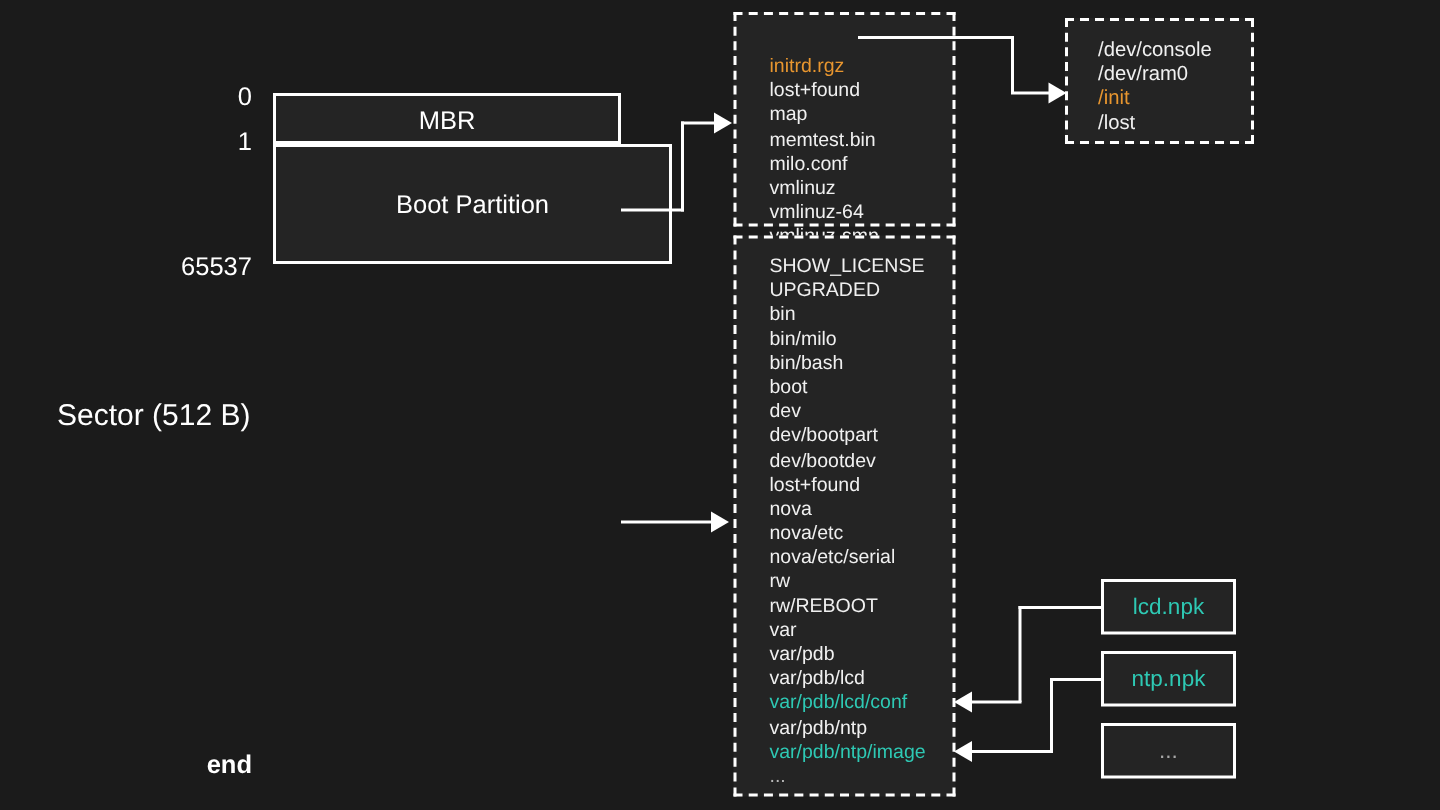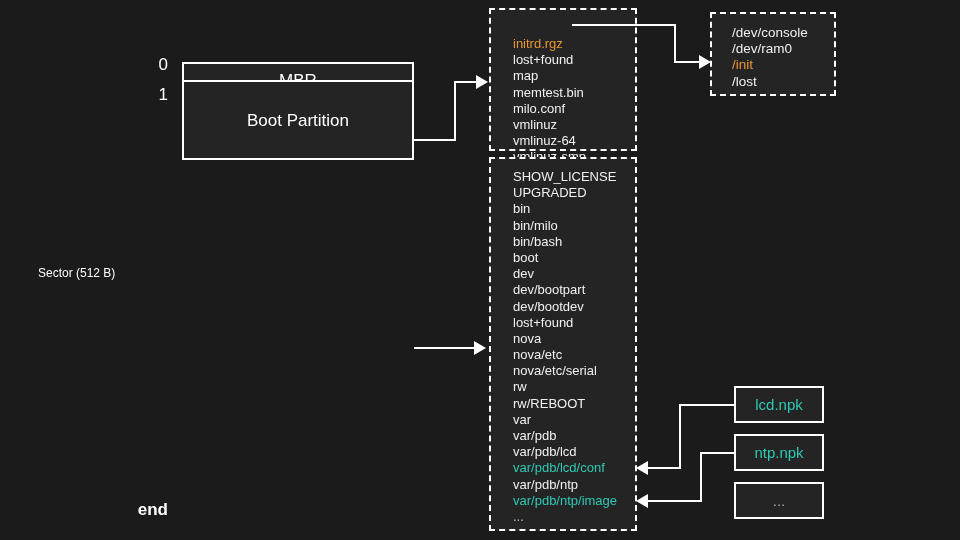--- a/index.html
+++ b/index.html
@@ -33,21 +33,21 @@
   }
   .sector-tick {
     position: absolute;
     text-align: right;
     font-size: 17px;
     color: #ffffff;
     white-space: nowrap;
   }
   .sector-caption {
     position: absolute;
-    font-size: 12px;
+    font-size: 20px;
     color: #ffffff;
     white-space: nowrap;
   }
 
   
   .dashed-panel {
     position: absolute;
     border: 2px dashed #ffffff;
     background: #242424;
     box-sizing: border-box;
@@ -102,29 +102,30 @@
     border-right: 12px solid #ffffff;
   }
 </style>
 </head>
 <body>
 
 <div id="stage">
 
   <div class="sector-tick" style="left:108px; top:55px; width:60px;">0</div>
   <div class="sector-tick" style="left:108px; top:85px; width:60px;">1</div>
+  <div class="sector-tick" style="left:58px; top:168px; width:110px;">65537</div>
   <div class="sector-tick" style="left:98px; top:500px; width:70px;font-weight:bold;">end</div>
 
   <div class="sector-caption" style="left:38px; top:266px;">Sector (512 B)</div>
 
   <div class="disk-box" style="left:182px; top:62px; width:232px; height:34px;">
     <div class="disk-label" style="top:7px;">MBR</div>
   </div>
 
-  <div class="disk-box" style="left:182px; top:80px; width:232px; height:80px;">
+  <div class="disk-box" style="left:182px; top:96px; width:266px; height:80px;">
     <div class="disk-label" style="top:29px;">Boot Partition</div>
   </div>
 
 
   <div class="wire h" style="left:414px; top:139px; width:42px;"></div>
   <div class="wire v" style="left:454px; top:81px; height:60px;"></div>
   <div class="wire h" style="left:454px; top:81px; width:24px;"></div>
   <div class="arrow right" style="left:476px; top:75px;"></div>
 
   <div class="wire h" style="left:414px; top:347px; width:62px;"></div>

